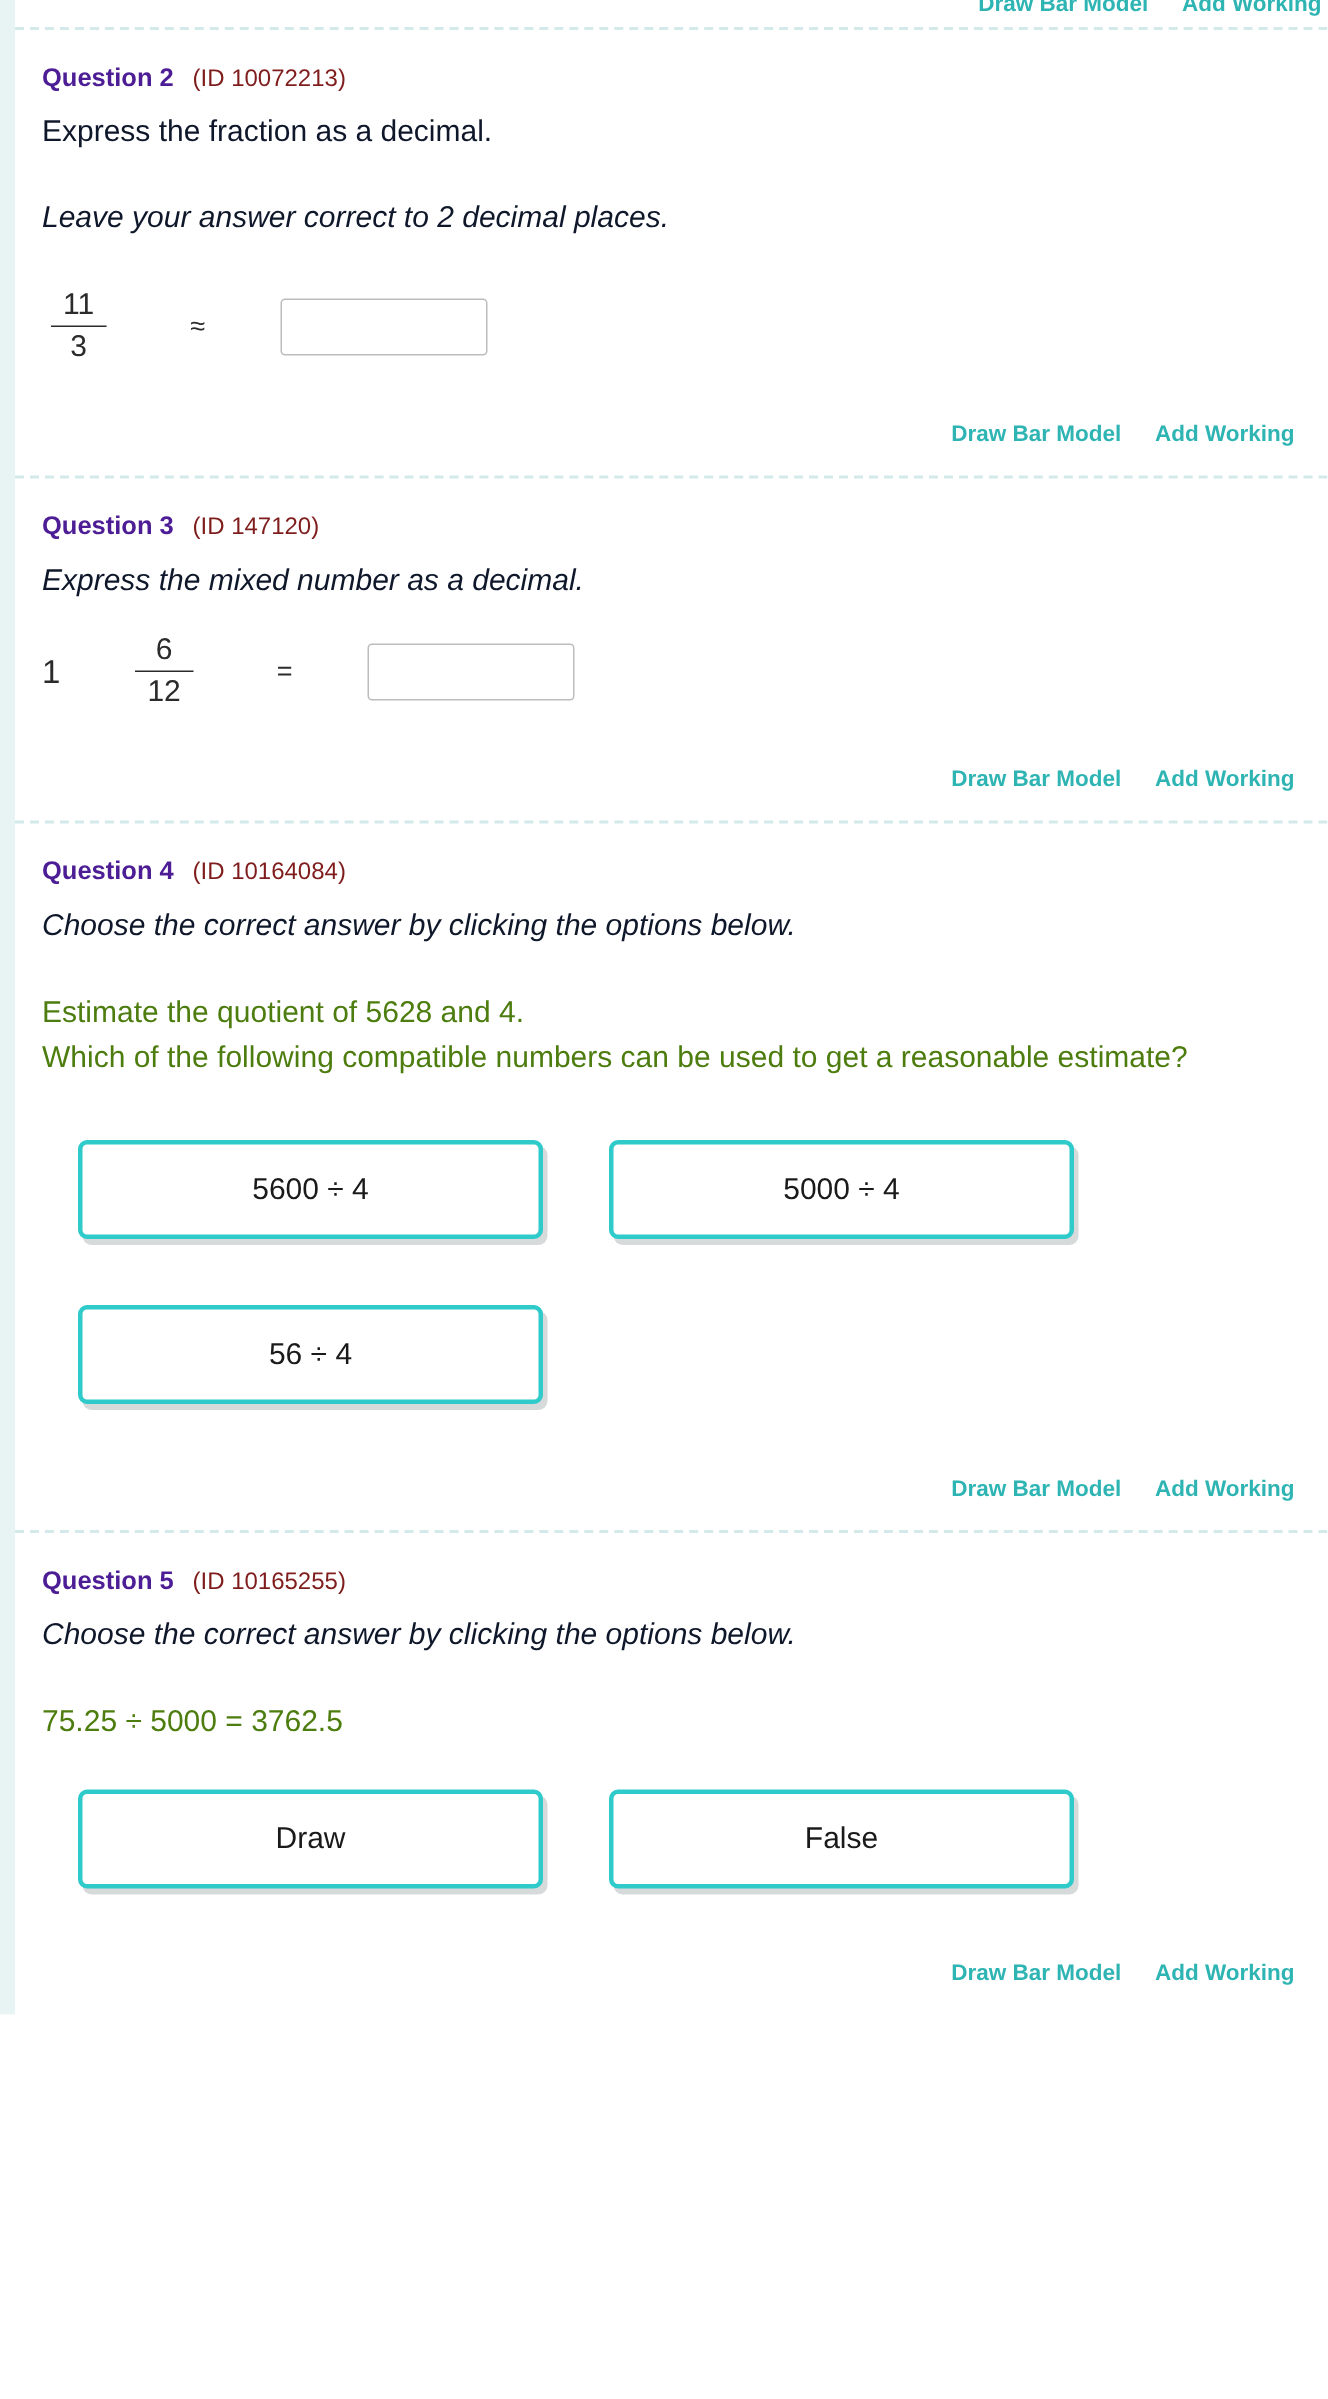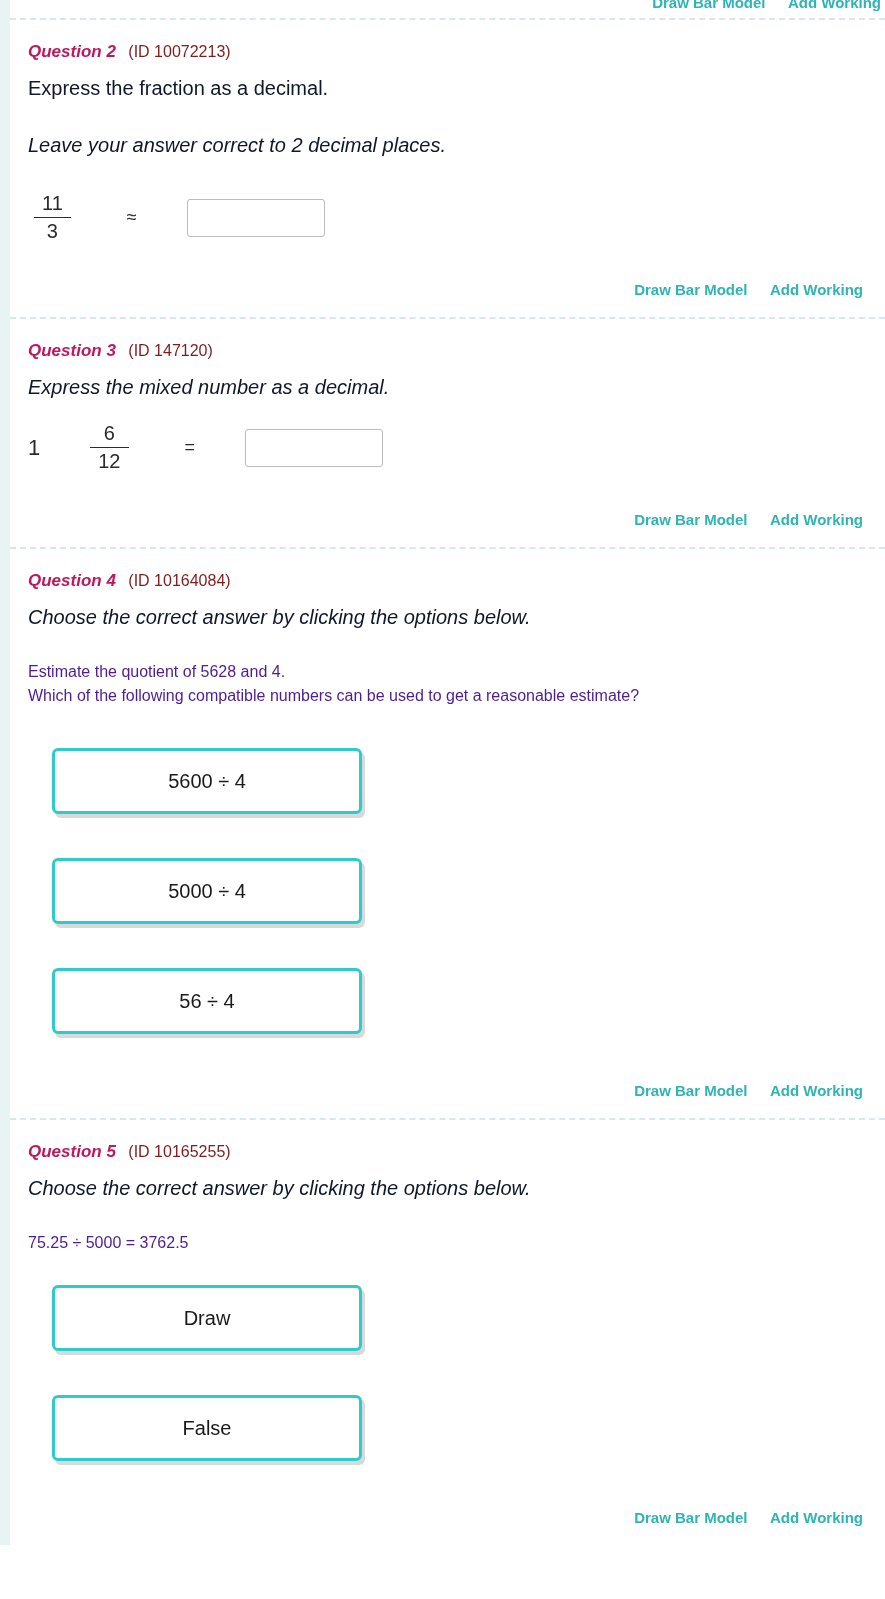--- a/index.html
+++ b/index.html
@@ -20,42 +20,41 @@
   }
   .question-block {
     border-top: 2px dashed #d4e9e9;
     padding: 22px 18px 18px 18px;
     position: relative;
   }
   .q-header {
     margin-bottom: 12px;
   }
   .q-title {
-    color: #be185d;
+    color: #4c1d95;
     font-weight: 700;
     font-size: 17px;
     display: inline;
-    font-style: italic;
   }
   .q-id {
     color: #7f1d1d;
     font-size: 16px;
     margin-left: 8px;
     display: inline;
   }
   .q-prompt {
     color: #0f172a;
     font-size: 20px;
     line-height: 1.45;
     margin-bottom: 10px;
   }
   .q-prompt.italic { font-style: italic; }
   .q-body {
-    color: #4c1d95;
-    font-size: 16px;
+    color: #4d7c0f;
+    font-size: 20px;
     line-height: 1.5;
     margin-top: 28px;
     margin-bottom: 10px;
   }
   .actions {
     text-align: right;
     margin-top: 36px;
     padding-right: 4px;
   }
   .action-link {
@@ -108,21 +107,20 @@
     padding: 4px 8px;
     outline: none;
   }
   
   .options-grid {
     display: flex;
     flex-wrap: wrap;
     gap: 44px 44px;
     margin-top: 40px;
     margin-left: 24px;
-    flex-direction: column;
   }
   .option-btn {
     width: 310px;
     height: 66px;
     border: 3px solid #2fcaca;
     background: #fff;
     border-radius: 6px;
     font-size: 20px;
     color: #1a1a1a;
     cursor: pointer;

